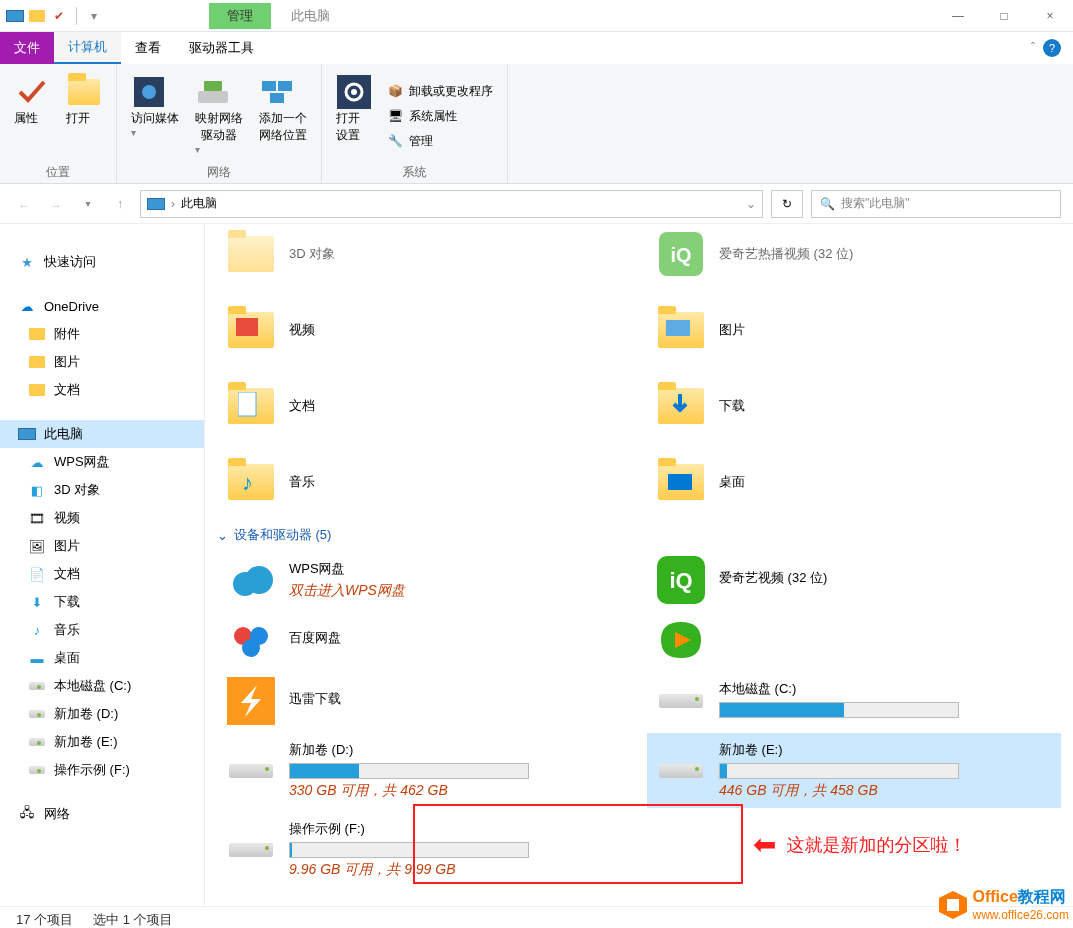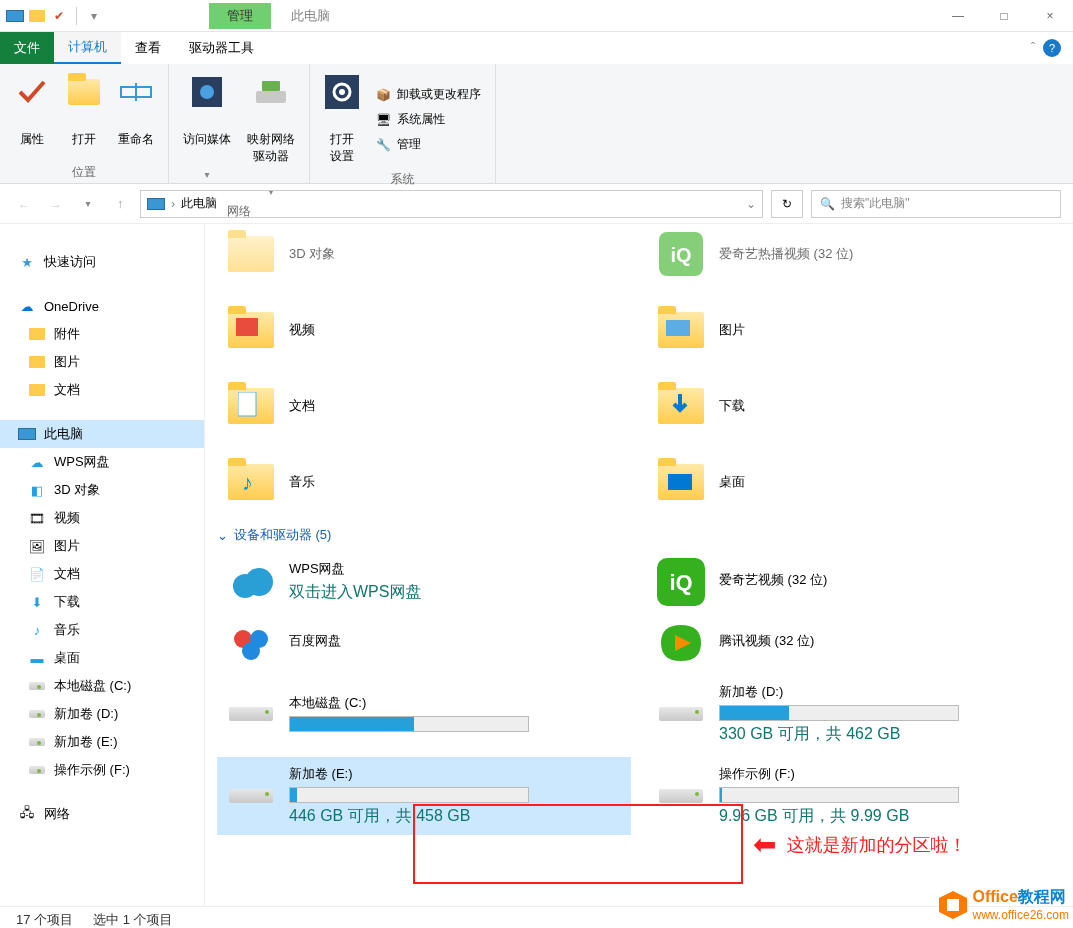--- a/index.html
+++ b/index.html
@@ -11,30 +11,30 @@
 .titlebar .qat-icon { width: 18px; height: 18px; display: flex; align-items: center; justify-content: center; }
 .titlebar .divider { width: 1px; height: 18px; background: #ccc; margin: 0 4px; }
 .titlebar .context-tab { background: #70d070; padding: 4px 18px; font-size: 13px; color: #333; margin-left: 100px; }
 .titlebar .title-text { margin-left: 20px; color: #888; font-size: 13px; }
 .titlebar .window-controls { margin-left: auto; display: flex; }
 .titlebar .wc { width: 46px; height: 32px; display: flex; align-items: center; justify-content: center; color: #666; }
 
 
 .ribbon-tabs { height: 32px; display: flex; align-items: stretch; background: #fff; }
 .ribbon-tabs .tab { padding: 0 14px; display: flex; align-items: center; font-size: 13px; cursor: pointer; }
-.ribbon-tabs .tab.file { background: #15803d; color: #fff; }
+.ribbon-tabs .tab.file { background: #a21caf; color: #fff; }
 .ribbon-tabs .tab.active { border-bottom: 2px solid #1979ca; color: #1979ca; background: #f5f5f5; }
 .ribbon-right { margin-left: auto; display: flex; align-items: center; gap: 8px; padding-right: 12px; }
 .help-circle { width: 18px; height: 18px; border-radius: 50%; background: #1979ca; color: #fff; display: flex; align-items: center; justify-content: center; font-size: 11px; }
 
 
 .ribbon { height: 120px; background: #f5f6f7; border-bottom: 1px solid #ddd; display: flex; }
 .ribbon-group { border-right: 1px solid #e0e0e0; padding: 6px 10px 2px 10px; display: flex; flex-direction: column; }
 .ribbon-group-items { display: flex; gap: 8px; flex: 1; }
-.ribbon-btn { display: flex; flex-direction: column; align-items: center; justify-content: flex-start; gap: 21px; padding: 4px; cursor: pointer; font-size: 12px; text-align: center; min-width: 44px; }
+.ribbon-btn { display: flex; flex-direction: column; align-items: flex-start; justify-content: flex-start; gap: 0; padding: 4px; cursor: pointer; font-size: 12px; text-align: center; min-width: 44px; }
 .ribbon-icon-lg { width: 36px; height: 36px; display: flex; align-items: center; justify-content: center; }
 .ribbon-group-label { text-align: center; font-size: 12px; color: #666; padding-top: 2px; }
 .ribbon-small-list { display: flex; flex-direction: column; gap: 4px; justify-content: center; }
 .ribbon-small-item { display: flex; align-items: center; gap: 6px; padding: 2px 4px; cursor: pointer; }
 
 
 .navbar { height: 40px; display: flex; align-items: center; padding: 6px 12px; gap: 8px; border-bottom: 1px solid #eee; }
 .nav-arrow { width: 24px; height: 24px; display:flex; align-items:center; justify-content:center; color:#999; cursor: pointer; }
 .nav-arrow.disabled { color: #ccc; }
 .address-bar { flex: 1; height: 28px; border: 1px solid #ccc; display: flex; align-items: center; padding: 0 6px; gap: 6px; }
@@ -59,21 +59,21 @@
 
 .section-header { display:flex; align-items:center; gap:6px; color:#1a5fb4; padding: 8px 0; cursor:pointer; font-size:13px; }
 
 .drive-item { display:flex; gap:12px; padding: 8px; align-items:center; cursor:pointer; }
 .drive-item.selected { background: #cce8ff; }
 .drive-icon { width: 52px; height: 40px; display:flex; align-items:center; justify-content:center; flex-shrink:0; }
 .drive-info { flex:1; }
 .drive-name { font-size: 13px; margin-bottom: 4px; }
 .drive-bar { width: 240px; height: 16px; border:1px solid #bbb; background:#eee; position:relative; margin-bottom:3px; }
 .drive-bar-fill { height:100%; background:#26a0da; }
-.drive-text { font-size:16px; color:#0f766e; }
+.drive-text { font-size:14px; color:#c2410c;font-style:italic; }
 
 .red-box { border: 2px solid #ff1e1e; position: absolute; left: 208px; width: 330px; height: 80px; pointer-events:none; }
 .annotation { position: absolute; color: #ff1e1e; font-size: 18px; display:flex; align-items:center; gap:10px; }
 .annotation .arrow-shape { font-size: 28px; }
 
 
 .statusbar { height: 26px; border-top:1px solid #eee; display:flex; align-items:center; padding: 0 16px; gap: 20px; font-size:13px; color:#333; }
 
 .watermark { position:absolute; right: 4px; bottom: 6px; display:flex; align-items:center; gap:4px; font-size:16px; font-weight:bold;}
 .watermark .o1 { color:#ff7a00; } .watermark .o2 { color:#0a84d0; }
@@ -133,29 +133,20 @@
             </svg>
           </div>
         <span>属性</span>
       </div>
       <div class="ribbon-btn">
         <div class="ribbon-icon-lg">
             <span class="fldr" style="width:32px;height:26px"></span>
           </div>
         <span>打开</span>
       </div>
-      <div class="ribbon-btn">
-        <div class="ribbon-icon-lg">
-            <svg width="32" height="22" viewBox="0 0 32 22">
-              <rect x="1" y="6" width="30" height="10" fill="none" stroke="#3b97d3" stroke-width="2"></rect>
-              <line x1="16" y1="2" x2="16" y2="20" stroke="#3b97d3" stroke-width="2"></line>
-            </svg>
-          </div>
-        <span>重命名</span>
-      </div>
     </div>
     <div class="ribbon-group-label">位置</div>
   </div>
 
   <div class="ribbon-group">
     <div class="ribbon-group-items">
       <div class="ribbon-btn">
         <div class="ribbon-icon-lg">
             <svg width="34" height="34">
               <rect x="2" y="2" width="30" height="30" fill="#2a3f5f"></rect>
@@ -168,20 +159,31 @@
       <div class="ribbon-btn">
         <div class="ribbon-icon-lg">
             <svg width="34" height="26">
               <rect x="2" y="12" width="30" height="12" fill="#c8c8c8" rx="2"></rect>
               <rect x="8" y="2" width="18" height="10" fill="#6ab04c" rx="1"></rect>
             </svg>
           </div>
         <span style="white-space:pre-line">映射网络
 驱动器</span>
         <span style="color:#888;font-size:10px">▾</span>
+      </div>
+      <div class="ribbon-btn">
+        <div class="ribbon-icon-lg">
+            <svg width="34" height="26">
+              <rect x="2" y="2" width="14" height="10" fill="#3b97d3"></rect>
+              <rect x="18" y="2" width="14" height="10" fill="#3b97d3"></rect>
+              <rect x="10" y="14" width="14" height="10" fill="#3b97d3"></rect>
+            </svg>
+          </div>
+        <span style="white-space:pre-line">添加一个
+网络位置</span>
       </div>
     </div>
     <div class="ribbon-group-label">网络</div>
   </div>
 
   <div class="ribbon-group">
     <div class="ribbon-group-items">
       <div class="ribbon-btn">
         <div class="ribbon-icon-lg">
             <svg width="34" height="34">
@@ -469,25 +471,33 @@
             <div class="drive-name">百度网盘</div>
           </div>
       </div>
       <div class="drive-item">
         <div class="drive-icon">
             <svg width="48" height="44">
               <path d="M4 22 Q4 4 24 4 Q44 4 44 22 Q44 40 24 40 Q4 40 4 22" fill="#35b01f"></path>
               <path d="M18 14 L34 22 L18 30 Z" fill="#ff8a00"></path>
             </svg>
           </div>
-        <div class="drive-info">
-            <div class="drive-name">腾讯视频 (32 位)</div>
-          </div>
-      </div>
-
+      </div>
+
+      <div class="drive-item">
+        <div class="drive-icon">
+            <svg width="48" height="48">
+              <rect width="48" height="48" fill="#ff9a1e"></rect>
+              <path d="M30 8 L14 26 L24 26 L18 40 L34 22 L24 22 Z" fill="#fff"></path>
+            </svg>
+          </div>
+        <div class="drive-info">
+            <div class="drive-name">迅雷下载</div>
+          </div>
+      </div>
       <div class="drive-item">
         <div class="drive-icon">
             <span class="drive-shape"></span>
           </div>
         <div class="drive-info">
             <div class="drive-name">本地磁盘 (C:)</div>
             <div class="drive-bar">
               <div class="drive-bar-fill" style="width:52%"></div>
             </div>
           </div>

